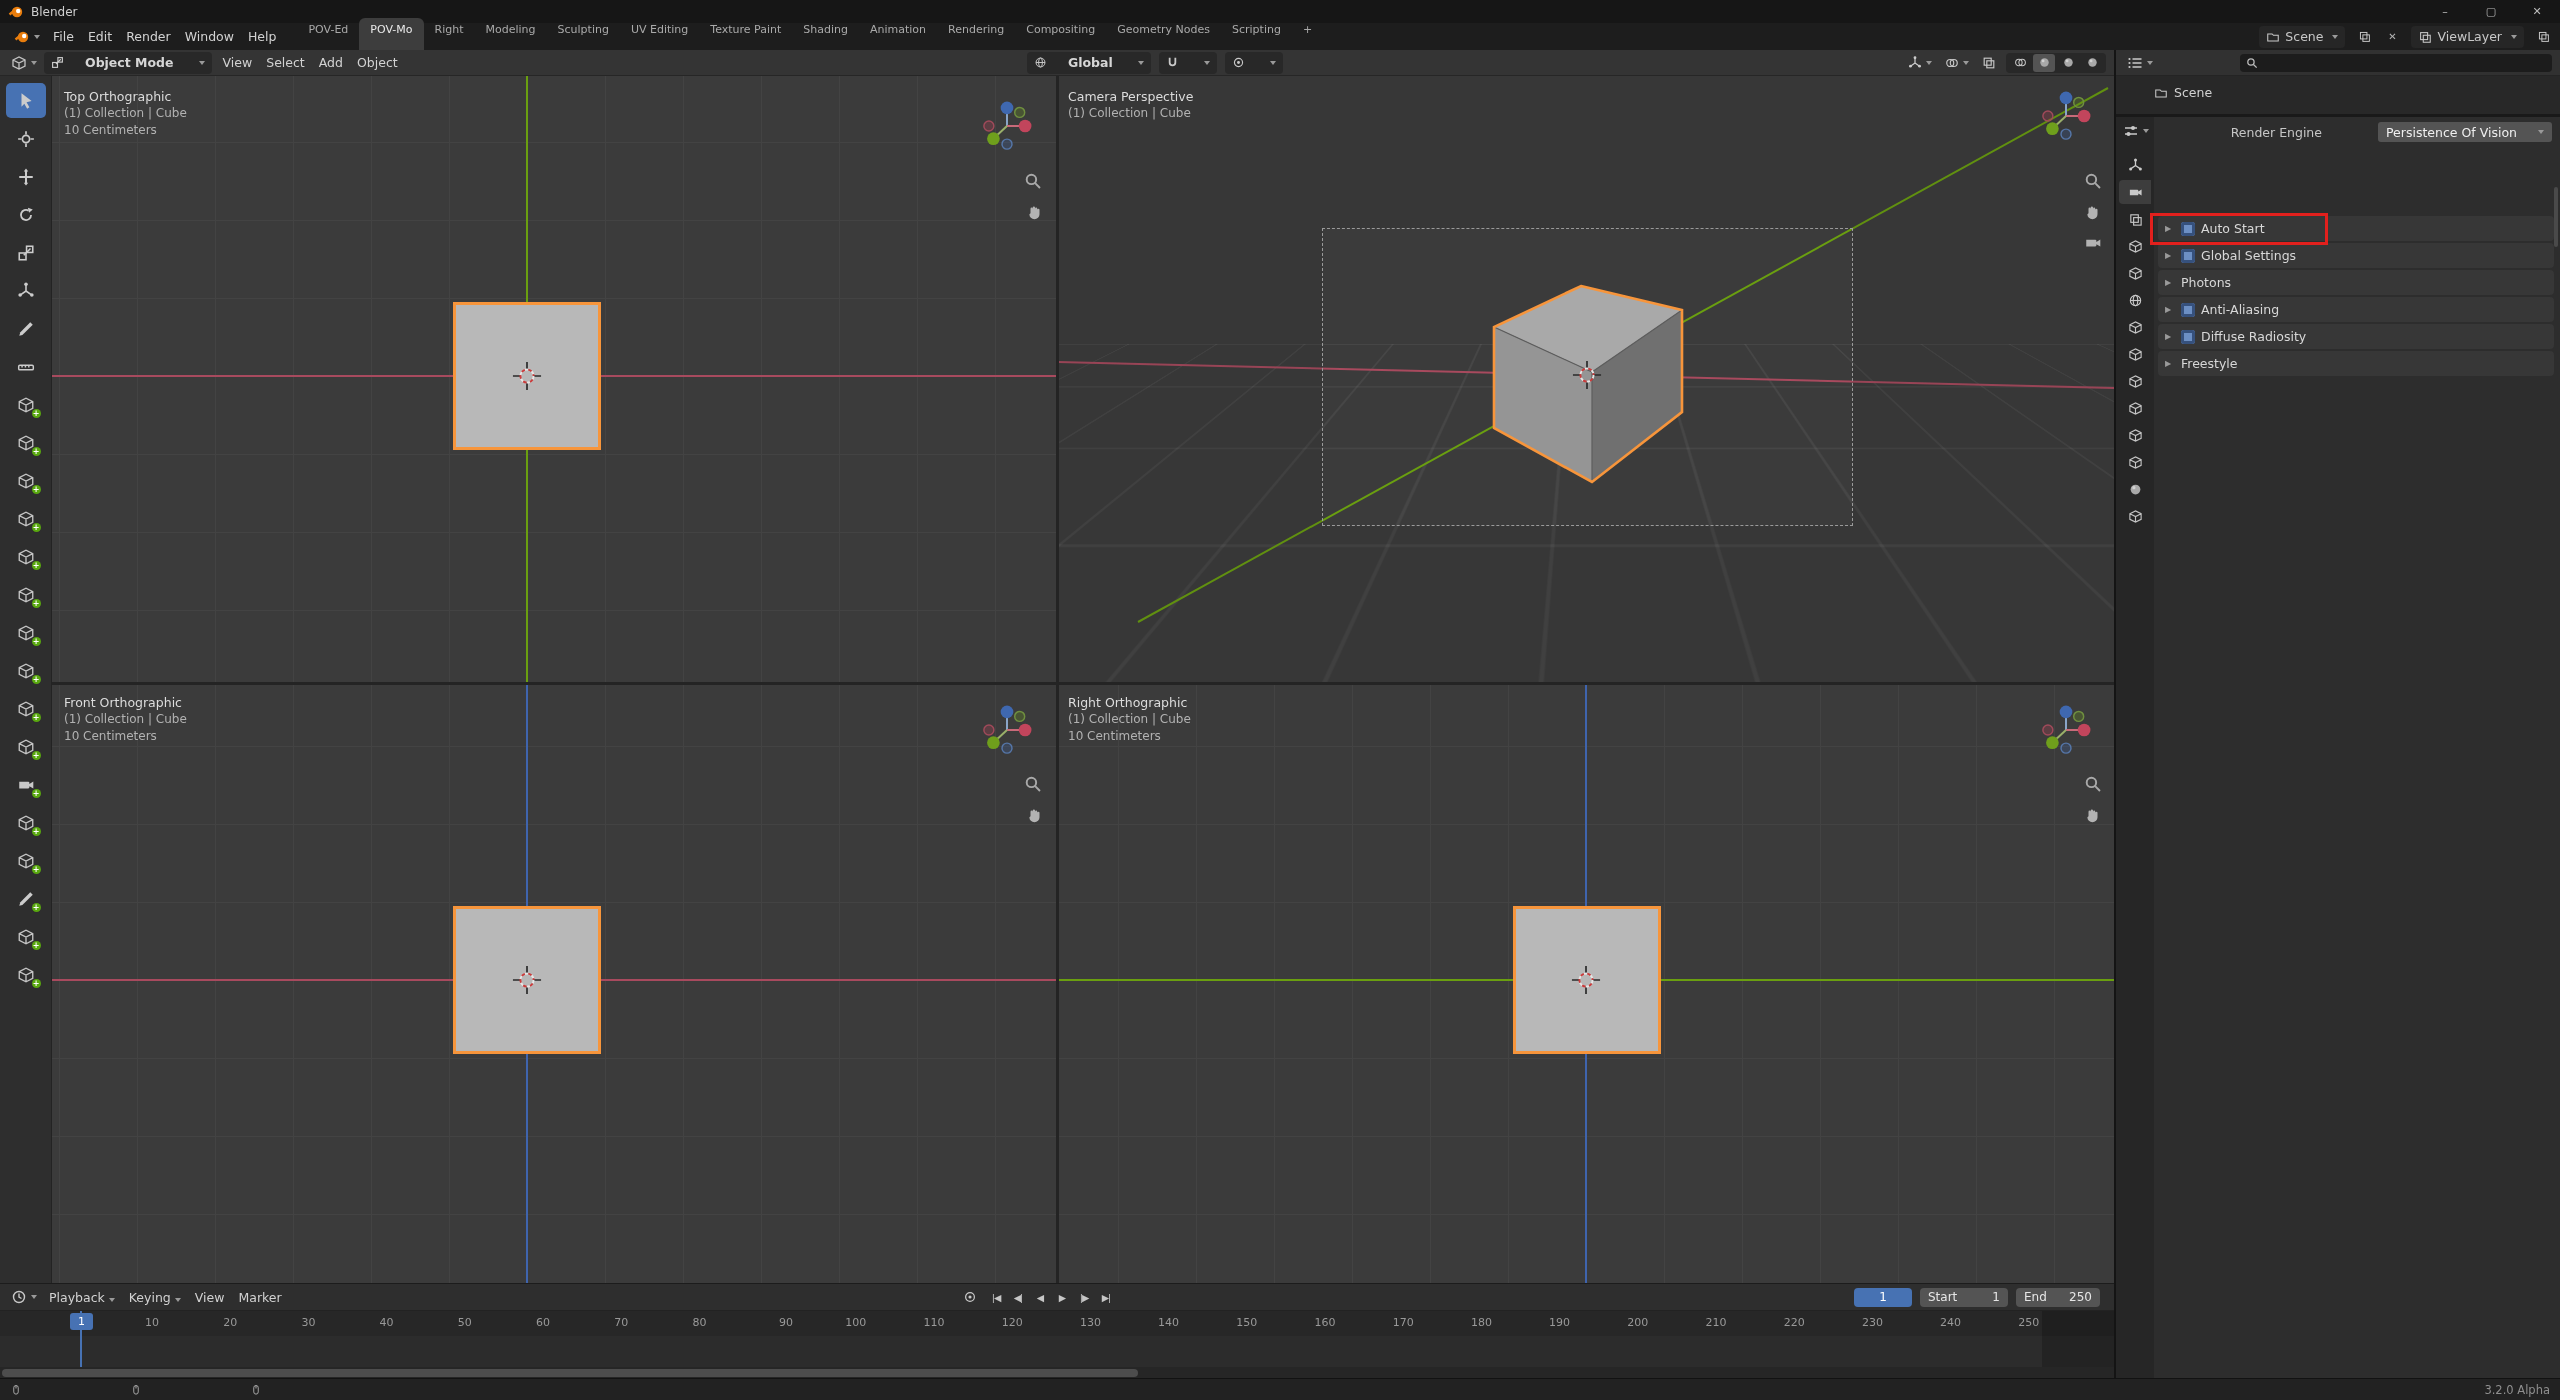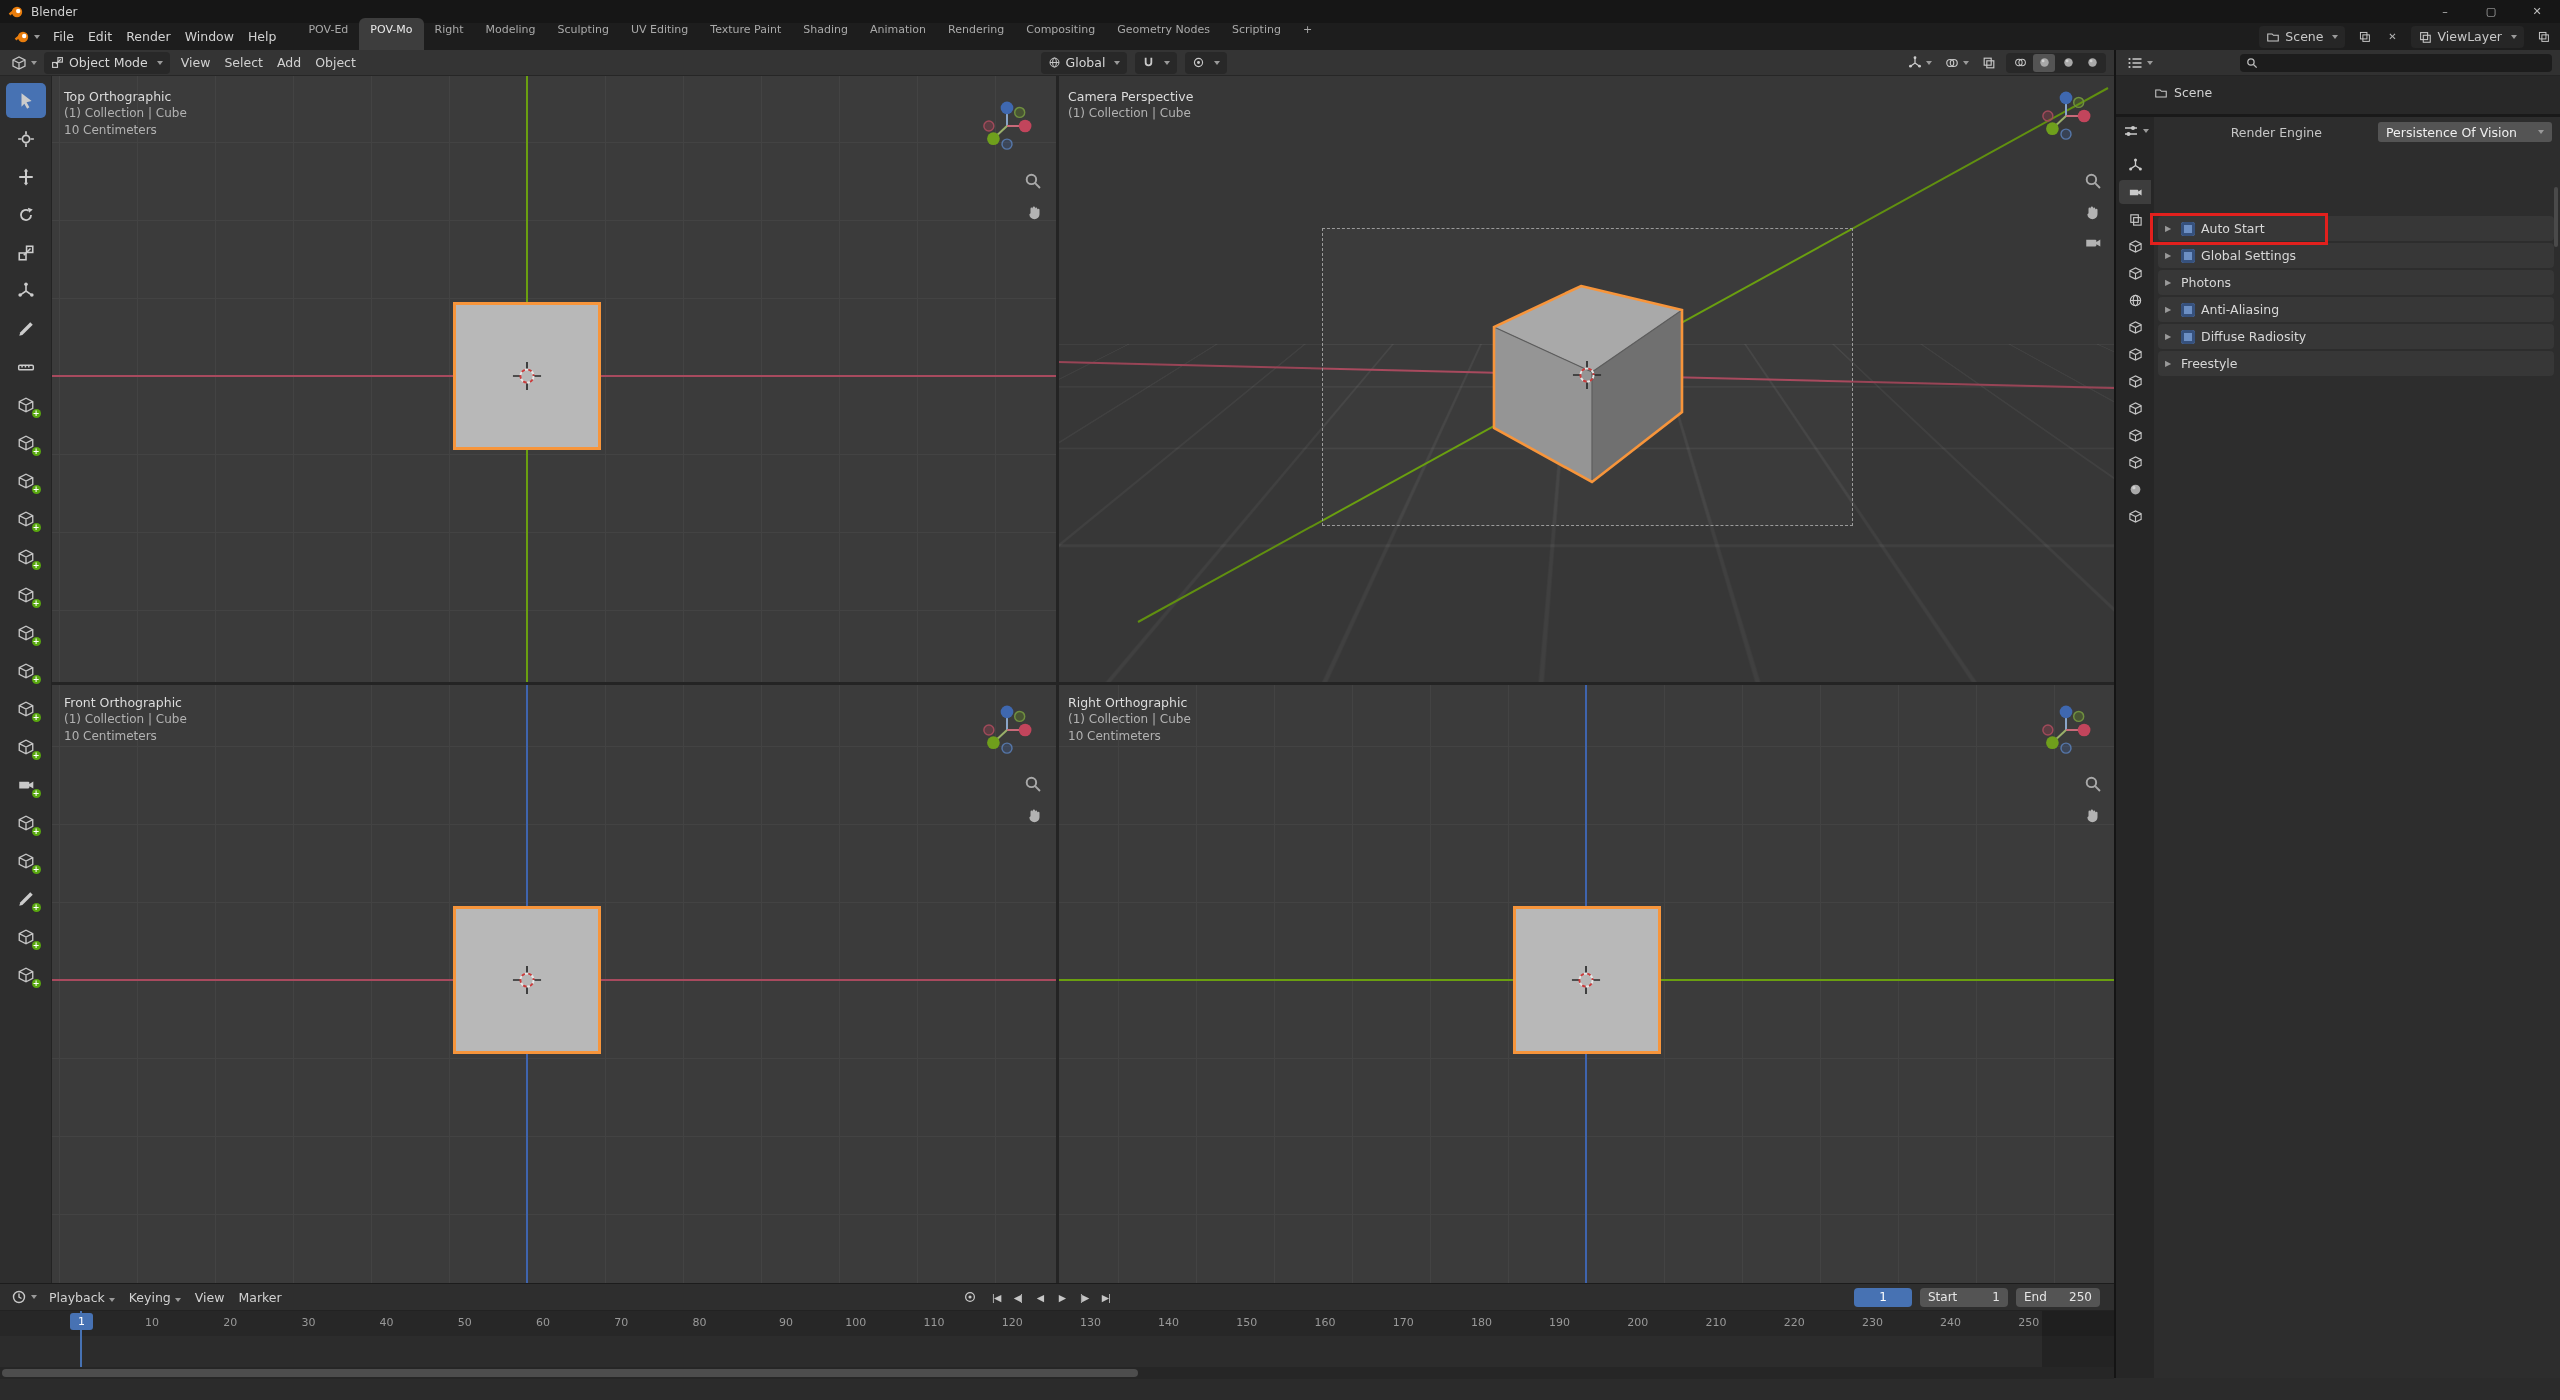--- a/index.html
+++ b/index.html
@@ -27,22 +27,22 @@
   .mb-right{margin-left:auto;display:flex;align-items:center;gap:10px;}
   .selector{display:flex;align-items:center;gap:5px;background:#262626;border-radius:4px;
             padding:2px 7px;height:18px;}
   .mini-btn{display:flex;align-items:center;justify-content:center;width:18px;height:18px;color:#b5b5b5;font-size:10px;}
   
   .vp-editor{position:absolute;left:0;top:50px;width:2114px;height:1233px;background:#3b3b3b;}
   .vp-header{position:absolute;left:0;top:0;width:100%;height:26px;background:#343434;
              border-bottom:1px solid #262626;box-sizing:border-box;display:flex;align-items:center;
              padding:0 8px;gap:6px;z-index:30;}
   .vh-group{display:flex;align-items:center;gap:4px;}
-  .pill{display:flex;align-items:center;gap:5px;background:#282828;border-radius:4px;
-        padding:2px 7px;height:18px;color:#d6d6d6;}
+  .pill{display:flex;align-items:center;gap:21px;background:#282828;border-radius:4px;
+        padding:2px 7px;height:18px;color:#d6d6d6;font-weight:bold;}
   .vh-menus{display:flex;}
   .vh-menus .menu-item{padding:3px 7px;}
   .tog{display:flex;align-items:center;padding:2px 3px;}
   .shade-pill{display:flex;align-items:center;background:#282828;border-radius:4px;padding:1px 3px;gap:2px;}
   .shade-btn{width:22px;height:18px;border-radius:3px;display:flex;align-items:center;justify-content:center;}
   .shade-btn.active{background:#545454;}
   
   .quads{position:absolute;left:0;top:26px;width:2114px;height:1207px;}
   .quad{position:absolute;overflow:hidden;background:#3b3b3b;}
   #quad-top{left:0;top:0;width:1058px;height:608px;padding-left:48px;}
@@ -934,14 +934,34 @@
       </div>
     <div class="tracks"></div>
     <div class="playhead-line"></div>
     <div class="playhead-pill">1</div>
     <div class="range-dim"></div>
     <div class="tl-scrollrow">
       <div class="tl-thumb"></div>
     </div>
   </div>
 
+  <div class="statusbar">
+    <div class="sb-icons">
+      <div class="sb-group">
+        <svg class="icn" style="width:12px;height:12px">
+            <use href="#i-mouse"></use>
+          </svg>
+      </div>
+      <div class="sb-group">
+        <svg class="icn" style="width:12px;height:12px">
+            <use href="#i-mouse"></use>
+          </svg>
+      </div>
+      <div class="sb-group">
+        <svg class="icn" style="width:12px;height:12px">
+            <use href="#i-mouse"></use>
+          </svg>
+      </div>
+    </div>
+    <span class="sb-version">3.2.0 Alpha</span>
+  </div>
 
 </div>
 
 </body></html>

